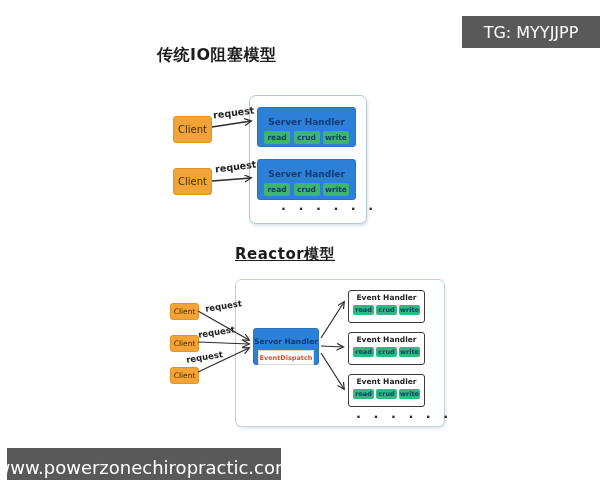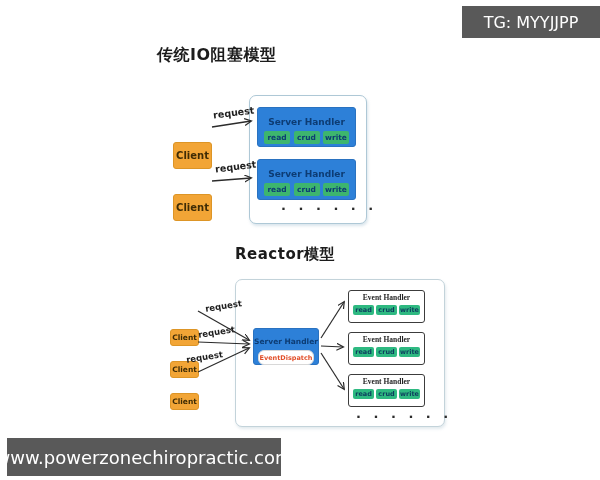--- a/index.html
+++ b/index.html
@@ -9,51 +9,52 @@
     font-family:"DejaVu Sans","Liberation Sans",sans-serif;
     color:#222;
   }
   .abs{position:absolute;}
 
   
   .badge{
     background:#595959;color:#ffffff;
     display:flex;align-items:center;justify-content:center;
     white-space:nowrap;
+    margin-top:10px;
   }
   .badge-top{right:0;top:6px;width:138px;height:32px;font-size:16px;}
   .badge-bottom{left:7px;top:438px;width:274px;height:38px;font-size:18px;}
 
   
   .sec-title{
     font-weight:bold;color:#1c1c1c;text-align:left;letter-spacing:.5px;
   }
   .title1{left:157px;top:45px;width:160px;font-size:16px;}
-  .title2{left:235px;top:245px;width:125px;font-size:15px;}
+  .title2{left:235px;top:245px;width:125px;font-size:15px;text-decoration:underline;}
 
   
   .container{
     background:#ffffff;border-radius:7px;
   }
   .container1{
     left:249px;top:95px;width:116px;height:127px;
     border:1.5px solid #aec8d6;
     box-shadow:1px 2px 3px rgba(150,180,200,.35);
   }
   .container2{
     left:235px;top:279px;width:208px;height:146px;
     border:1.5px solid #c3d3da;
     box-shadow:1px 2px 3px rgba(160,185,200,.3);
   }
 
   
   .client{
     background:#f2a536;border:1px solid #dd9526;border-radius:3px;
-    color:#3f2c05;font-weight:bold;
-    display:flex;align-items:center;justify-content:center;margin-top:26px;
+    color:#3f2c05;font-weight:normal;
+    display:flex;align-items:center;justify-content:center;
   }
   .client-lg{width:37px;height:25px;font-size:10px;}
   .client-sm{width:27px;height:15px;font-size:7.5px;}
 
   
   .sh{
     background:#2d80d8;border:1px solid #2a72c0;border-radius:3px;
     box-sizing:border-box;padding-top:8px;
   }
   .sh-title{
@@ -61,33 +62,33 @@
   }
   .sh-title-sm{font-size:7.5px;line-height:10px;}
   .chip-row{display:flex;justify-content:space-between;padding:0 6px;margin-top:3px;}
   .chip{
     background:#3db56e;border-radius:2px;color:#0d3c74;font-weight:bold;
     width:26px;height:13px;font-size:7.5px;
     display:flex;align-items:center;justify-content:center;
   }
   
   .dispatch{
-    background:#ffffff;border:1px solid #d8d8d8;border-radius:6px;
+    background:#ffffff;border:1px solid #d8d8d8;border-radius:0;
     color:#e2502a;font-size:6.5px;font-weight:bold;
     width:54px;height:13px;margin:3px auto 8px auto;
     display:flex;align-items:center;justify-content:center;
   }
 
   
   .eh{
     background:#ffffff;border:1.4px solid #3c3c3c;border-radius:3px;
     box-sizing:border-box;padding-top:2px;
   }
   .eh-title{
-    text-align:center;color:#1d1d1d;font-weight:bold;font-size:7.5px;line-height:10px;font-family:Liberation Serif, serif;
+    text-align:center;color:#1d1d1d;font-weight:bold;font-size:7.5px;line-height:10px;
   }
   .chip-row-sm{display:flex;justify-content:space-between;padding:0 4px;margin-top:2px;}
   .chip-sm{
     background:#2eb981;border-radius:2px;color:#0d3c5e;font-weight:bold;
     width:21px;height:10px;font-size:6.5px;
     display:flex;align-items:center;justify-content:center;
   }
 
   
   .req{

